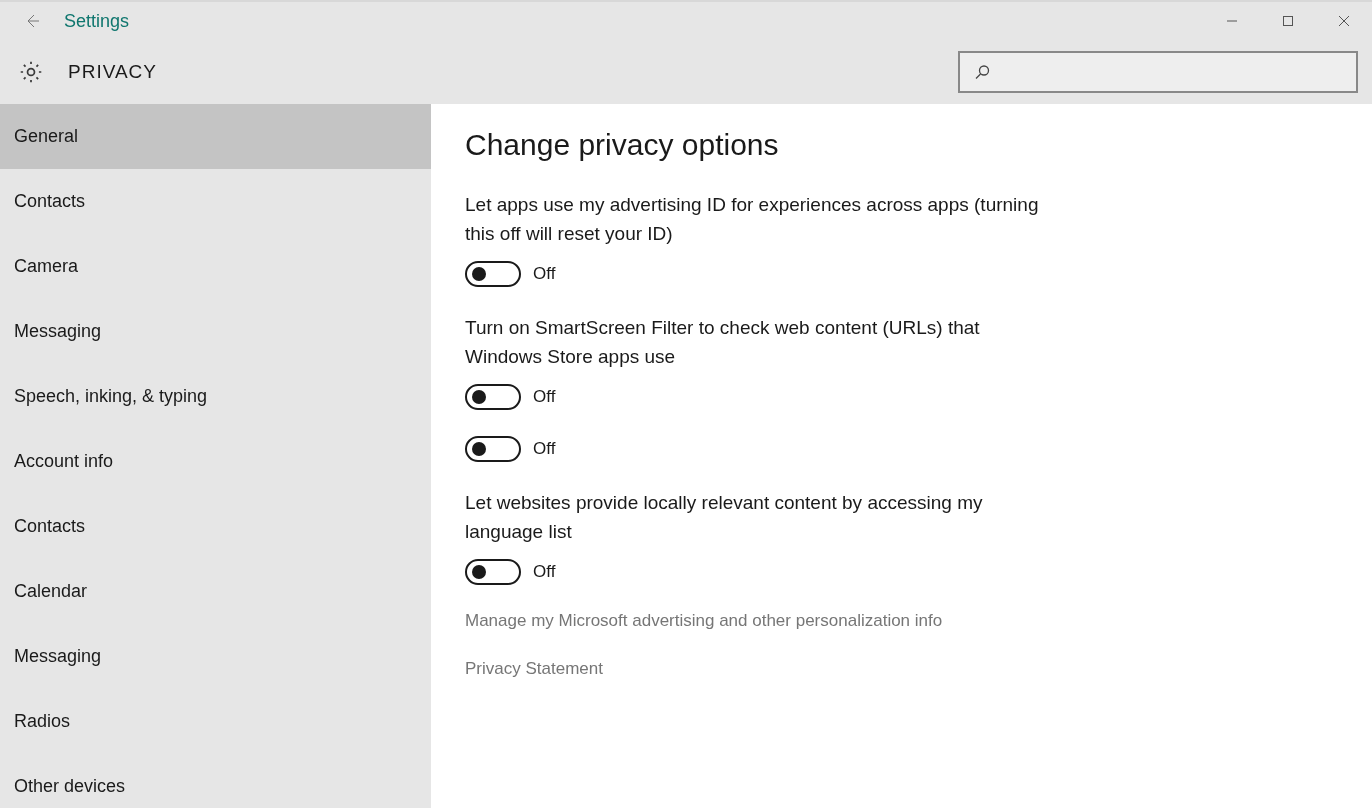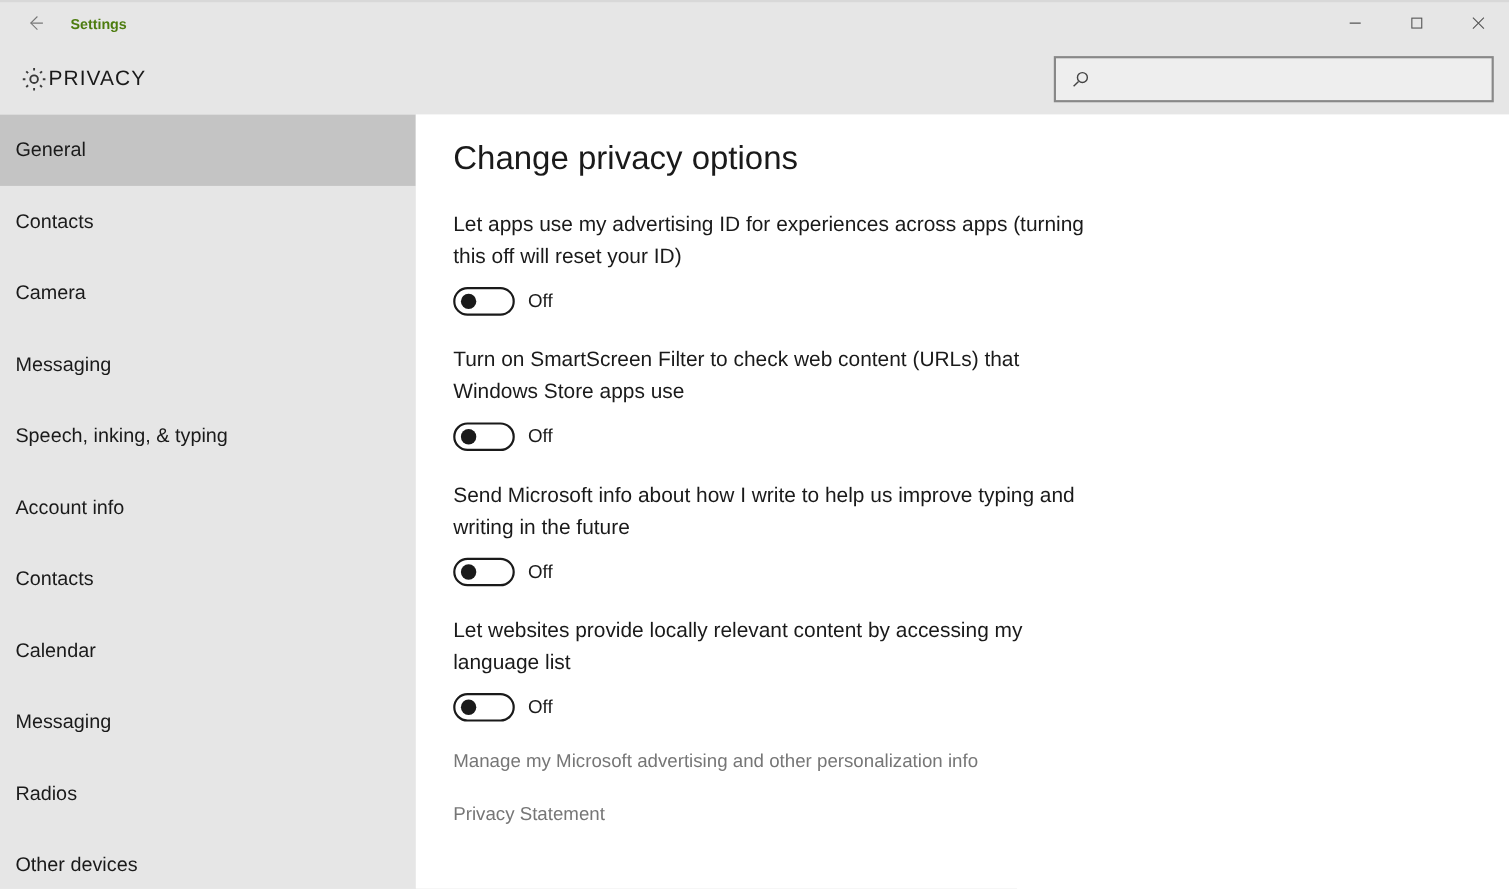--- a/index.html
+++ b/index.html
@@ -31,23 +31,22 @@
     }
     .back-arrow {
       width: 16px;
       height: 16px;
       color: #777;
       display: flex;
       align-items: center;
       justify-content: center;
     }
     .title {
-      font-size: 13px;
-      color: #4d7c0f;
-      font-weight: bold;
+      font-size: 18px;
+      color: #0f766e;
     }
     .titlebar-right {
       display: flex;
       align-items: stretch;
       height: 100%;
     }
     .win-btn {
       width: 56px;
       display: flex;
       align-items: center;
@@ -58,20 +57,21 @@
       height: 64px;
       display: flex;
       align-items: center;
       justify-content: space-between;
       padding: 0 14px 0 18px;
       background: #e6e6e6;
     }
     .header-left {
       display: flex;
       align-items: center;
+      gap: 24px;
     }
     .gear {
       width: 26px;
       height: 26px;
       color: #3a3a3a;
     }
     .page-title {
       font-size: 19px;
       font-weight: 400;
       letter-spacing: 1px;
@@ -101,21 +101,21 @@
     .search-icon {
       width: 16px;
       height: 16px;
       color: #444;
     }
     .body {
       display: flex;
       height: calc(100% - 104px);
     }
     .sidebar {
-      width: 378px;
+      width: 431px;
       background: #e6e6e6;
       overflow: hidden;
     }
     .sidebar-item {
       height: 65px;
       display: flex;
       align-items: center;
       padding-left: 14px;
       font-size: 18px;
       color: #1a1a1a;
@@ -283,21 +283,20 @@
         <div class="setting">
           <div class="setting-label">Turn on SmartScreen Filter to check web content (URLs) that Windows Store apps use</div>
           <div class="toggle-row">
             <div class="toggle">
               <div class="toggle-knob"></div>
             </div>
             <span class="toggle-state">Off</span>
           </div>
         </div>
         <div class="setting">
-          <div class="setting-label">Send Microsoft info about how I write to help us improve typing and writing in the future</div>
           <div class="toggle-row">
             <div class="toggle">
               <div class="toggle-knob"></div>
             </div>
             <span class="toggle-state">Off</span>
           </div>
         </div>
         <div class="setting">
           <div class="setting-label">Let websites provide locally relevant content by accessing my language list</div>
           <div class="toggle-row">

